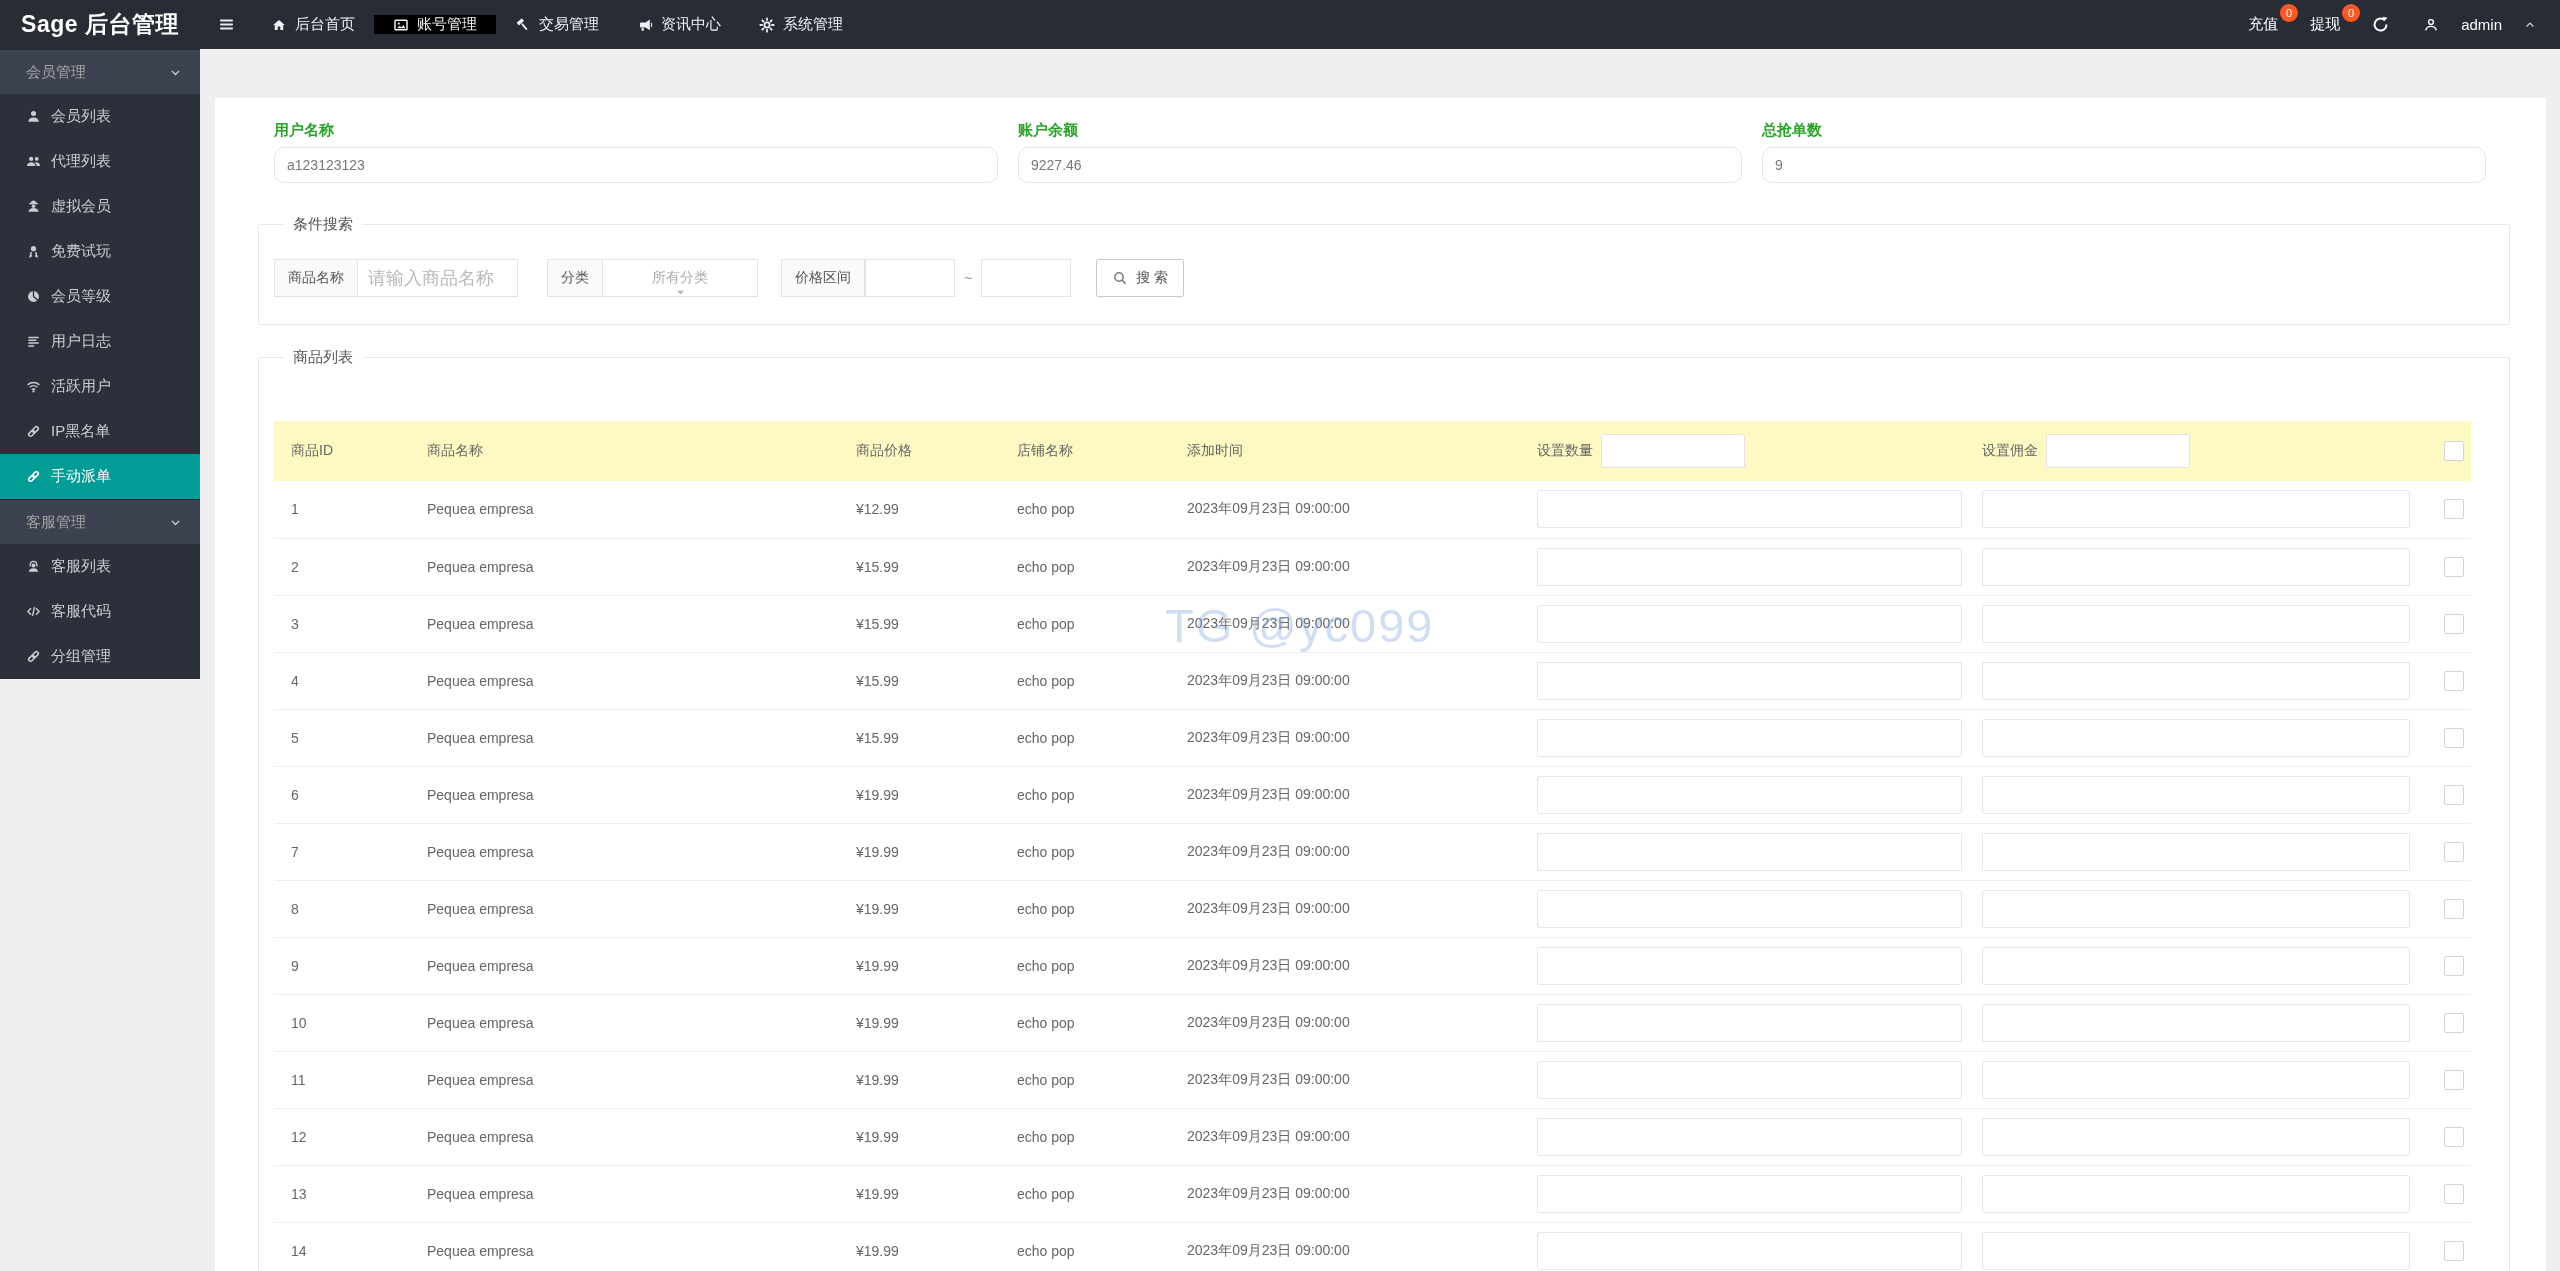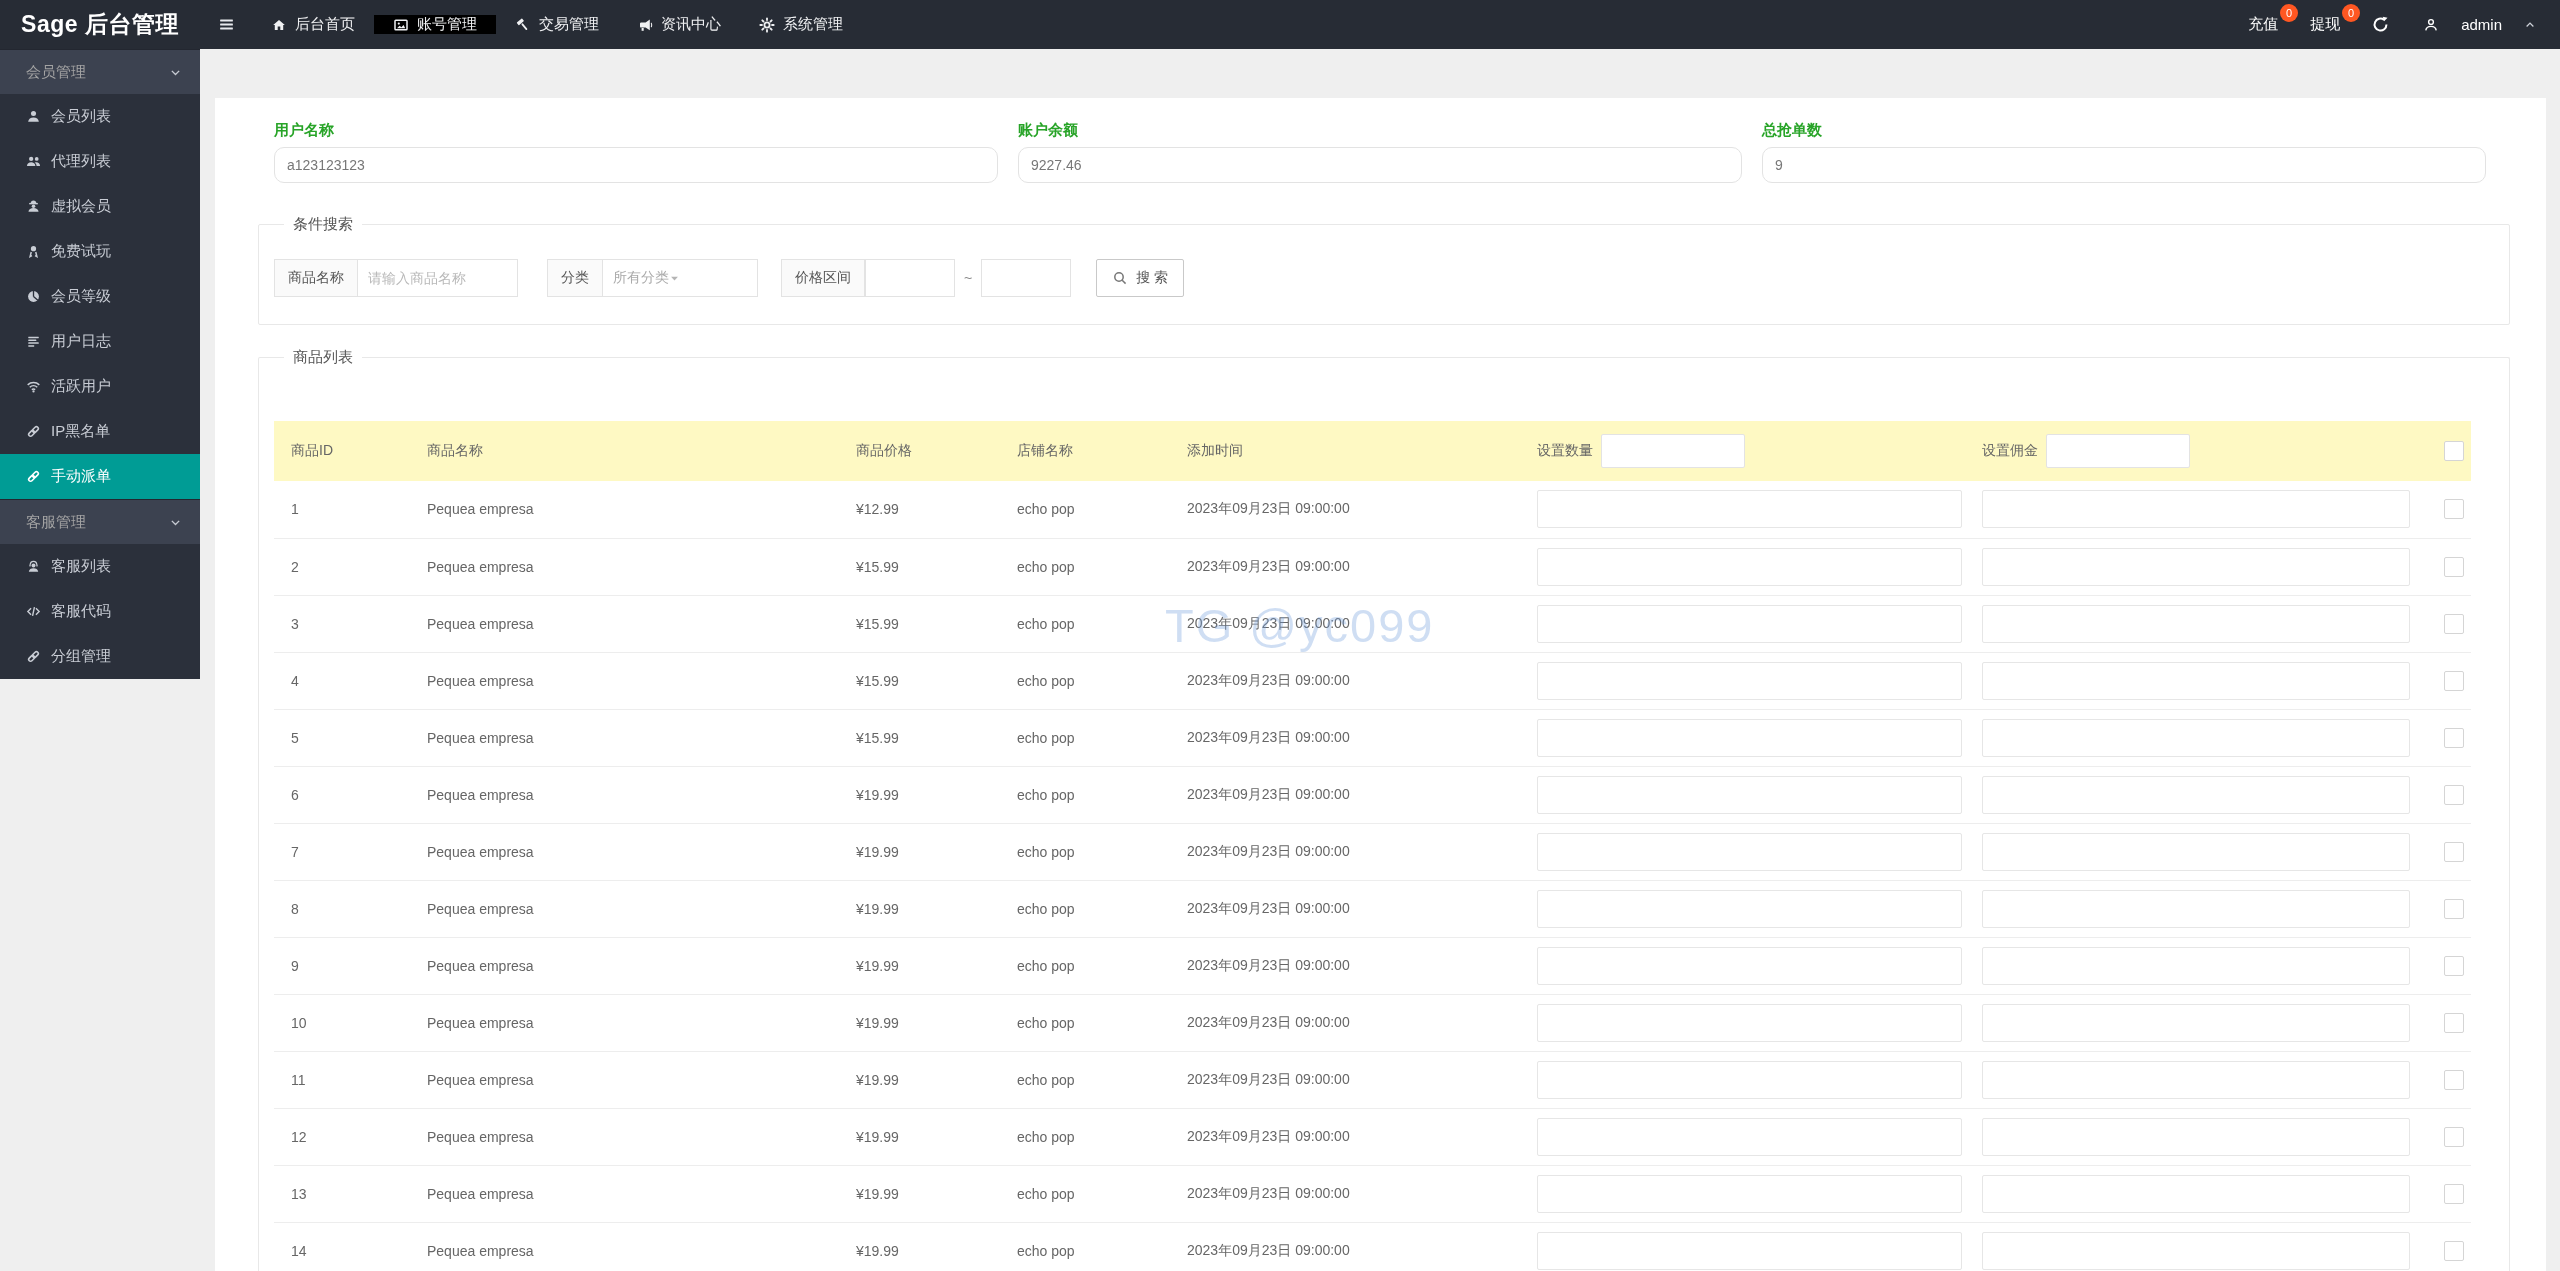--- a/index.html
+++ b/index.html
@@ -76,27 +76,27 @@
   fieldset legend { margin-left:10px; padding:0 9px; font-size:15px; color:#555; }
   .search-fieldset { margin-top:32px; padding:25px 15px 27px; }
   .search-row { display:flex; align-items:center; }
   .igroup { display:inline-flex; align-items:stretch; }
   .ig-label {
     height:38px; display:flex; align-items:center; padding:0 13px;
     background:#FAFAFA; border:1px solid #E3E3E3; color:#555; font-size:14px; white-space:nowrap;
   }
   .ig-input {
     height:38px; border:1px solid #E3E3E3; border-left:none; padding:0 10px;
-    font-size:14px; color:#666; width:160px;
+    font-size:18px; color:#666; width:160px;
   }
   .ig-input::placeholder { color:#b9b9b9; }
   .ig-select {
     width:155px; height:38px; border:1px solid #E3E3E3; border-left:none; background:#fff;
     display:flex; align-items:center; justify-content:flex-start; padding:9px 10px;
-    color:#aaa; font-size:14px; cursor:pointer;
+    color:#aaa; font-size:14px; cursor:pointer;flex-direction:column;
   }
   .ig-select .icon { font-size:11px; color:#b5b5b5; }
   .price-input { width:90px; border-left:1px solid #E3E3E3; }
   .tilde { margin:0 9px; color:#888; }
   .gap29 { margin-left:29px; }
   .gap23 { margin-left:23px; }
   .search-btn {
     margin-left:25px; height:38px; padding:0 15px; display:inline-flex; align-items:center; gap:8px;
     background:#fff; border:1px solid #C9C9C9; border-radius:2px; font-size:14px; color:#555; cursor:pointer;
     font-family:inherit;

